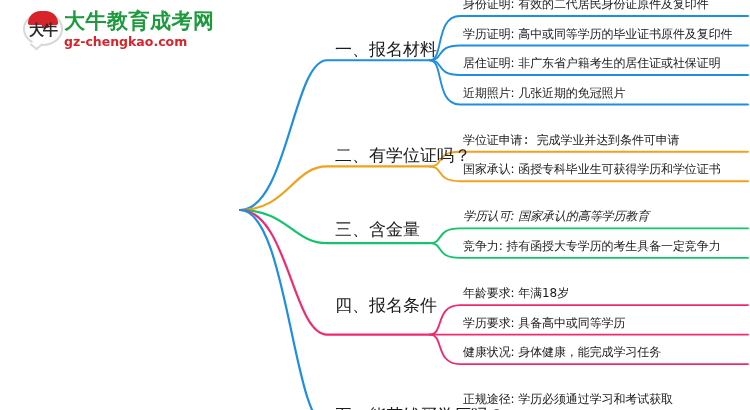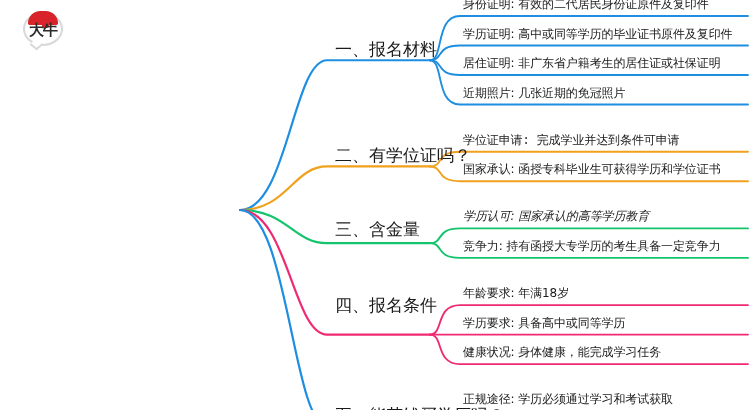--- a/index.html
+++ b/index.html
@@ -165,20 +165,24 @@
       <path d="M 430 426.04999999999995 C 444 426.04999999999995, 435 411.29999999999995, 460 411.29999999999995 L 748 411.29999999999995" fill="none" stroke="#1e8ee0" stroke-width="1.9" stroke-linecap="round"></path>
       <path d="M 430 426.04999999999995 C 444 426.04999999999995, 435 440.79999999999995, 460 440.79999999999995 L 748 440.79999999999995" fill="none" stroke="#1e8ee0" stroke-width="1.9" stroke-linecap="round"></path>
     </svg>
 
   <div class="logo-block">
     <div class="logo-mark">
       <div class="logo-bubble"></div>
       <div class="logo-cap"></div>
       <div class="logo-char">大牛</div>
     </div>
+    <div class="logo-text">
+      <div class="logo-title">大牛教育成考网</div>
+      <div class="logo-sub">gz-chengkao.com</div>
+    </div>
   </div>
 
 
   <div id="nodes">
       <div class="node branch-node" style="left: 335px; top: 38.25px;">一、报名材料</div>
       <div class="node leaf-node" style="left: 463px; top: -4px;">身份证明: 有效的二代居民身份证原件及复印件</div>
       <div class="node leaf-node" style="left: 463px; top: 25.5px;">学历证明: 高中或同等学历的毕业证书原件及复印件</div>
       <div class="node leaf-node" style="left: 463px; top: 55px;">居住证明: 非广东省户籍考生的居住证或社保证明</div>
       <div class="node leaf-node" style="left: 463px; top: 84.5px;">近期照片: 几张近期的免冠照片</div>
       <div class="node branch-node" style="left: 335px; top: 144.45px;">二、有学位证吗？</div>

